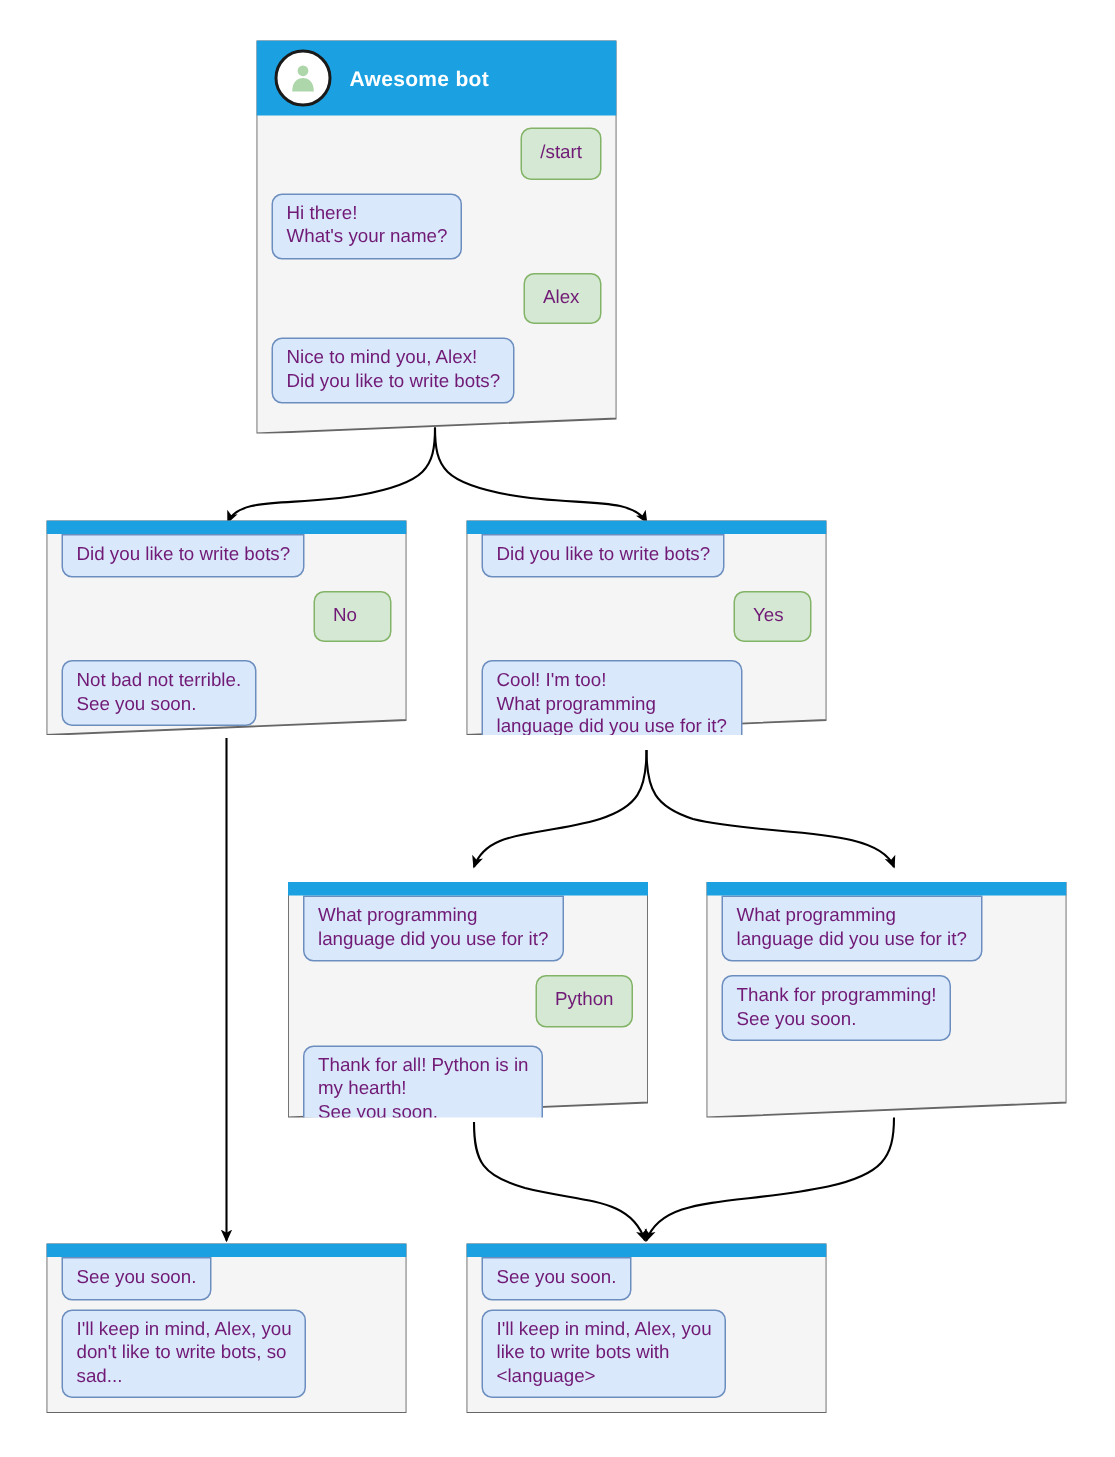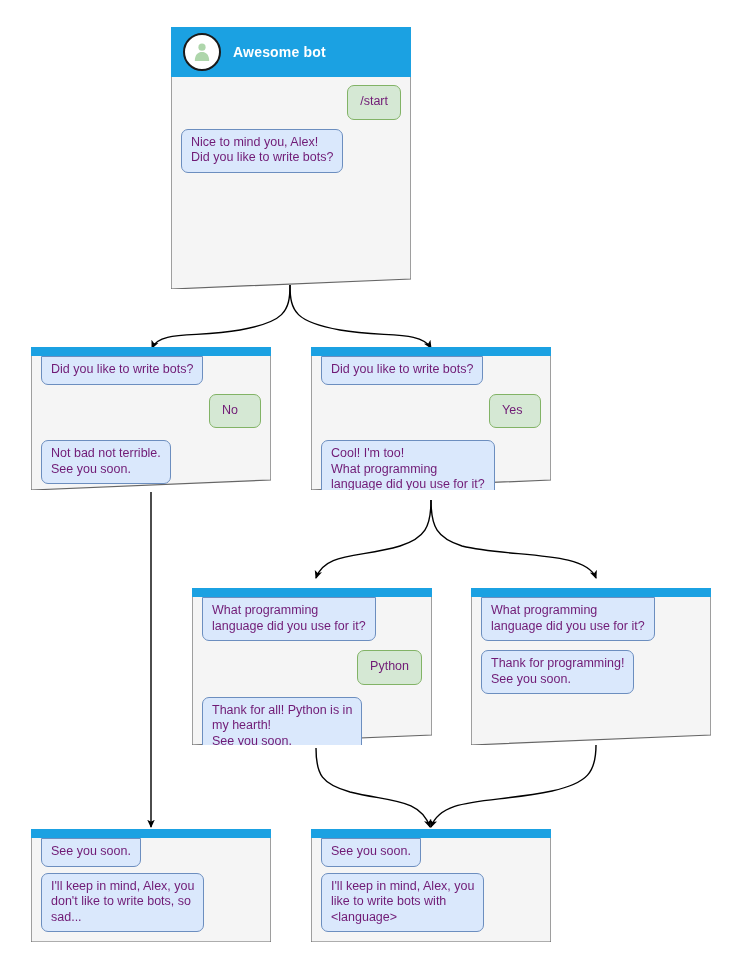--- a/index.html
+++ b/index.html
@@ -174,20 +174,27 @@
             <path d="M3.8,20 C3.8,13.6 7.2,11 11,11 C14.8,11 18.2,13.6 18.2,20 Z" fill="#aed6ab"></path>
           </svg>
         </div>
         <div class="bot-title">Awesome bot</div>
       </div>
       <div class="messages" style="top:58px;">
         <div class="msg-row out">
           <div class="bubble out">/start</div>
         </div>
         <div class="msg-row in">
+          <div class="bubble in">Hi there!
+What's your name?</div>
+        </div>
+        <div class="msg-row out">
+          <div class="bubble out">Alex</div>
+        </div>
+        <div class="msg-row in">
           <div class="bubble in">Nice to mind you, Alex!
 Did you like to write bots?</div>
         </div>
       </div>
     </div>
   </div>
 
   <div class="card node" id="card-no" style="left:31px; top:347px; width:240px; height:143px;">
     <svg class="card-shape" viewBox="0 0 240 143" preserveAspectRatio="none" xmlns="http://www.w3.org/2000/svg">
       <polygon points="0,0 240,0 240,133 0,143" fill="#f5f5f5" stroke="#666666" stroke-width="1.2"></polygon>

